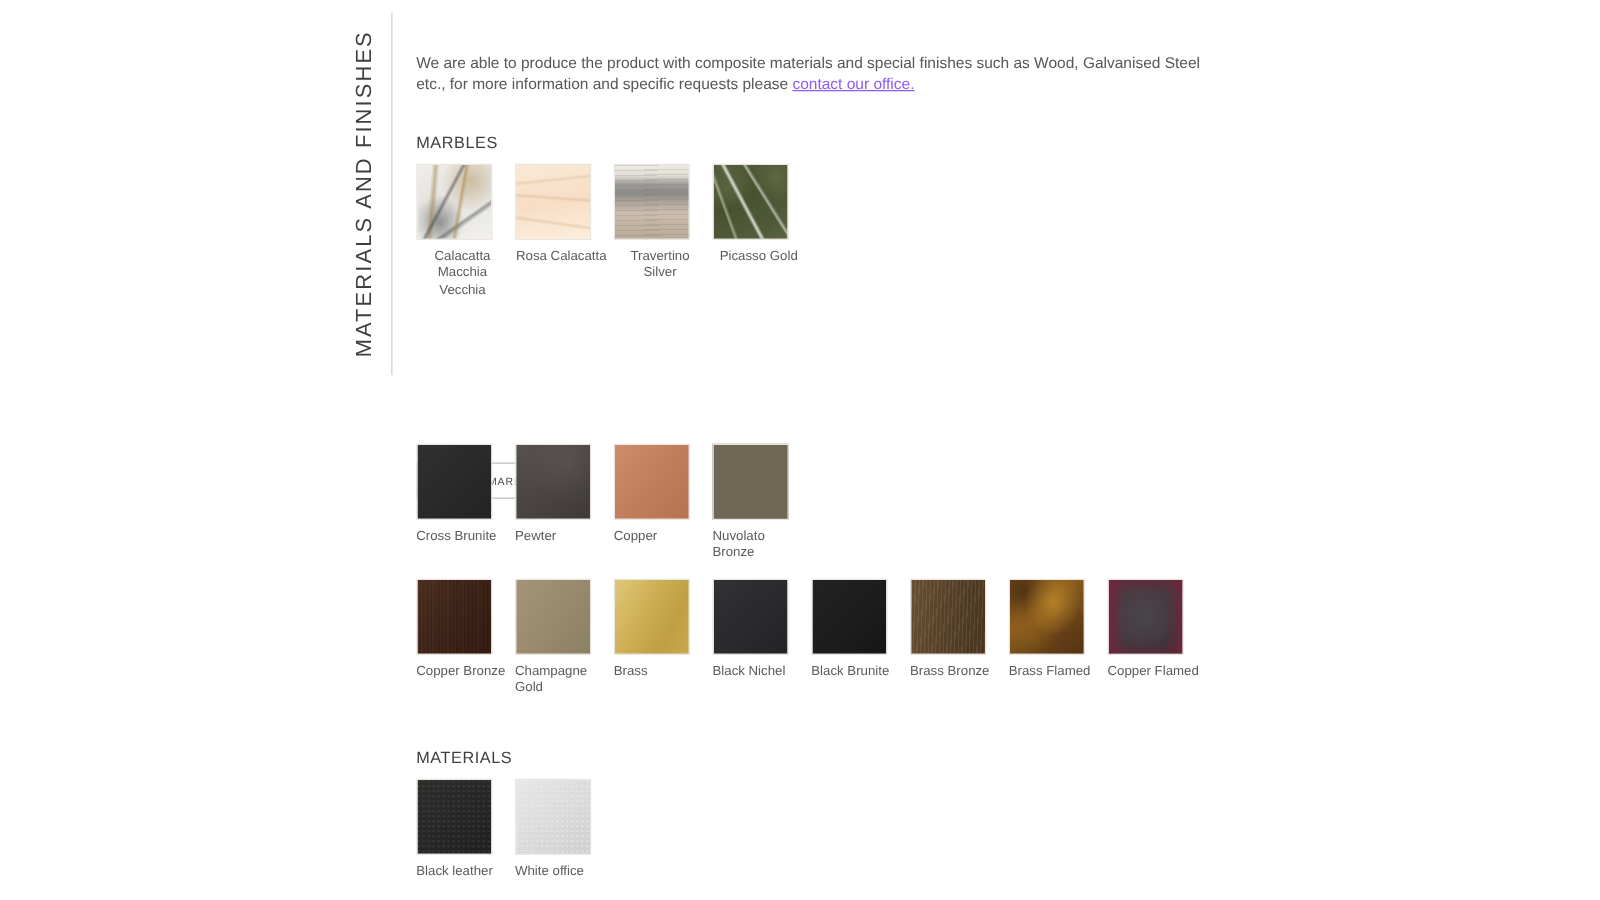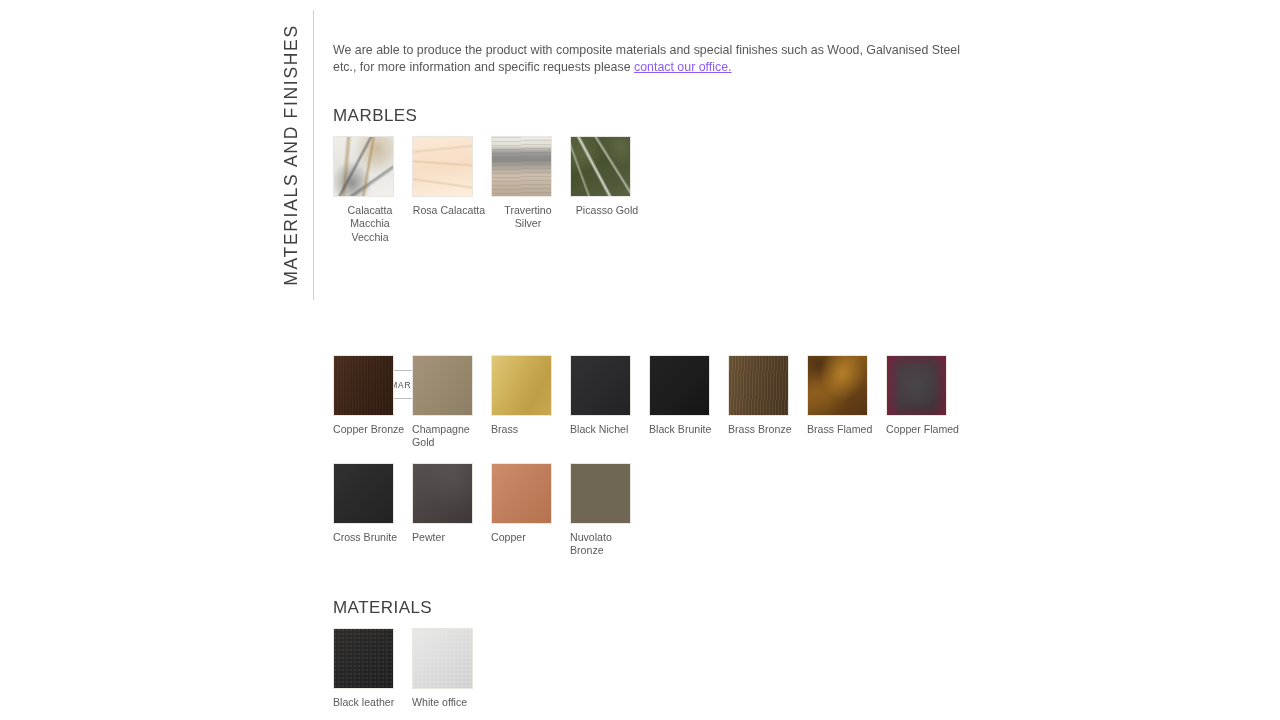--- a/index.html
+++ b/index.html
@@ -53,21 +53,21 @@
     line-height: 16.6px;
     color: #575757;
   }
   .intro a {
     color: #8b5cf6;
     text-decoration: underline;
   }
 
   
   .section-title {
-    font-size: 17px;
+    font-size: 13px;
     letter-spacing: 0.45px;
     color: #3f3f3f;
     margin: 0 0 10px 0;
     font-weight: 400;
   }
 
   .sec-marbles  { position:absolute; left:0; top:106px; }
   .sec-metals   { position:absolute; left:0; top:355px; }
   .sec-leathers { position:absolute; left:0; top:598px; }
 
@@ -278,20 +278,39 @@
 
       </div>
 
       <div class="btn">VIEW ALL MARBLES</div>
     </div>
 
     <div class="sec-metals">
 
       <div class="swatch-row">
         <div class="swatch-item">
+          <div class="swatch tx-cross-brunite"></div>
+          <div class="swatch-label">Cross Brunite</div>
+        </div>
+        <div class="swatch-item">
+          <div class="swatch tx-pewter"></div>
+          <div class="swatch-label">Pewter</div>
+        </div>
+        <div class="swatch-item">
+          <div class="swatch tx-copper"></div>
+          <div class="swatch-label">Copper</div>
+        </div>
+        <div class="swatch-item">
+          <div class="swatch tx-nuvolato-bronze"></div>
+          <div class="swatch-label">Nuvolato Bronze</div>
+        </div>
+      </div>
+
+      <div class="swatch-row">
+        <div class="swatch-item">
           <div class="swatch tx-copper-bronze"></div>
           <div class="swatch-label">Copper Bronze</div>
         </div>
         <div class="swatch-item">
           <div class="swatch tx-champagne-gold"></div>
           <div class="swatch-label">Champagne Gold</div>
         </div>
         <div class="swatch-item">
           <div class="swatch tx-brass"></div>
           <div class="swatch-label">Brass</div>
@@ -308,39 +327,20 @@
           <div class="swatch tx-brass-bronze"></div>
           <div class="swatch-label">Brass Bronze</div>
         </div>
         <div class="swatch-item">
           <div class="swatch tx-brass-flamed"></div>
           <div class="swatch-label">Brass Flamed</div>
         </div>
         <div class="swatch-item">
           <div class="swatch tx-copper-flamed"></div>
           <div class="swatch-label">Copper Flamed</div>
-        </div>
-      </div>
-
-      <div class="swatch-row">
-        <div class="swatch-item">
-          <div class="swatch tx-cross-brunite"></div>
-          <div class="swatch-label">Cross Brunite</div>
-        </div>
-        <div class="swatch-item">
-          <div class="swatch tx-pewter"></div>
-          <div class="swatch-label">Pewter</div>
-        </div>
-        <div class="swatch-item">
-          <div class="swatch tx-copper"></div>
-          <div class="swatch-label">Copper</div>
-        </div>
-        <div class="swatch-item">
-          <div class="swatch tx-nuvolato-bronze"></div>
-          <div class="swatch-label">Nuvolato Bronze</div>
         </div>
       </div>
     </div>
 
     <div class="sec-leathers">
       <h3 class="section-title">MATERIALS</h3>
       <div class="swatch-row">
         <div class="swatch-item">
           <div class="swatch tx-black-leather leather-grain"></div>
           <div class="swatch-label">Black leather</div>

